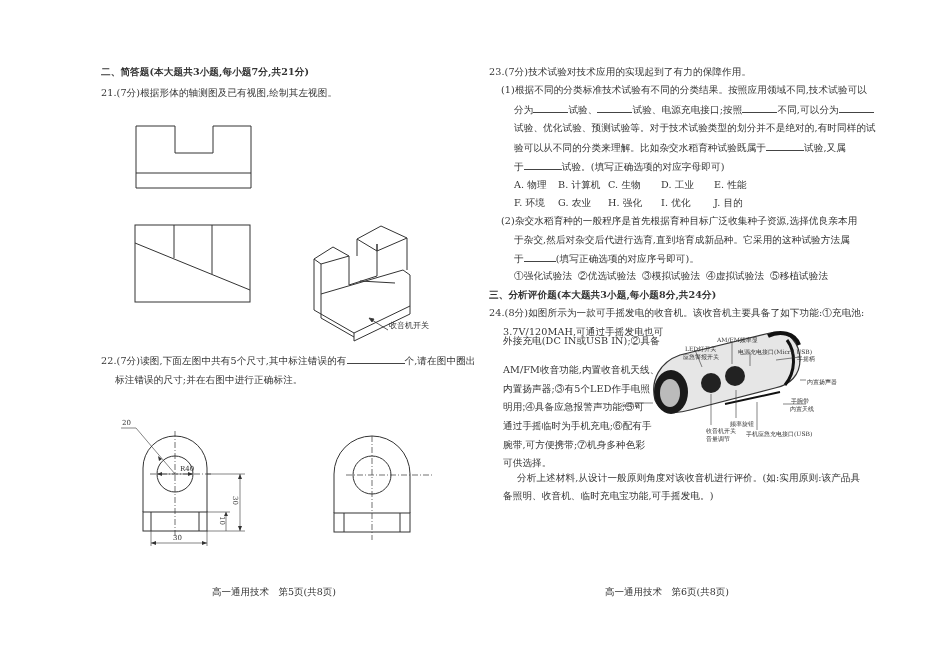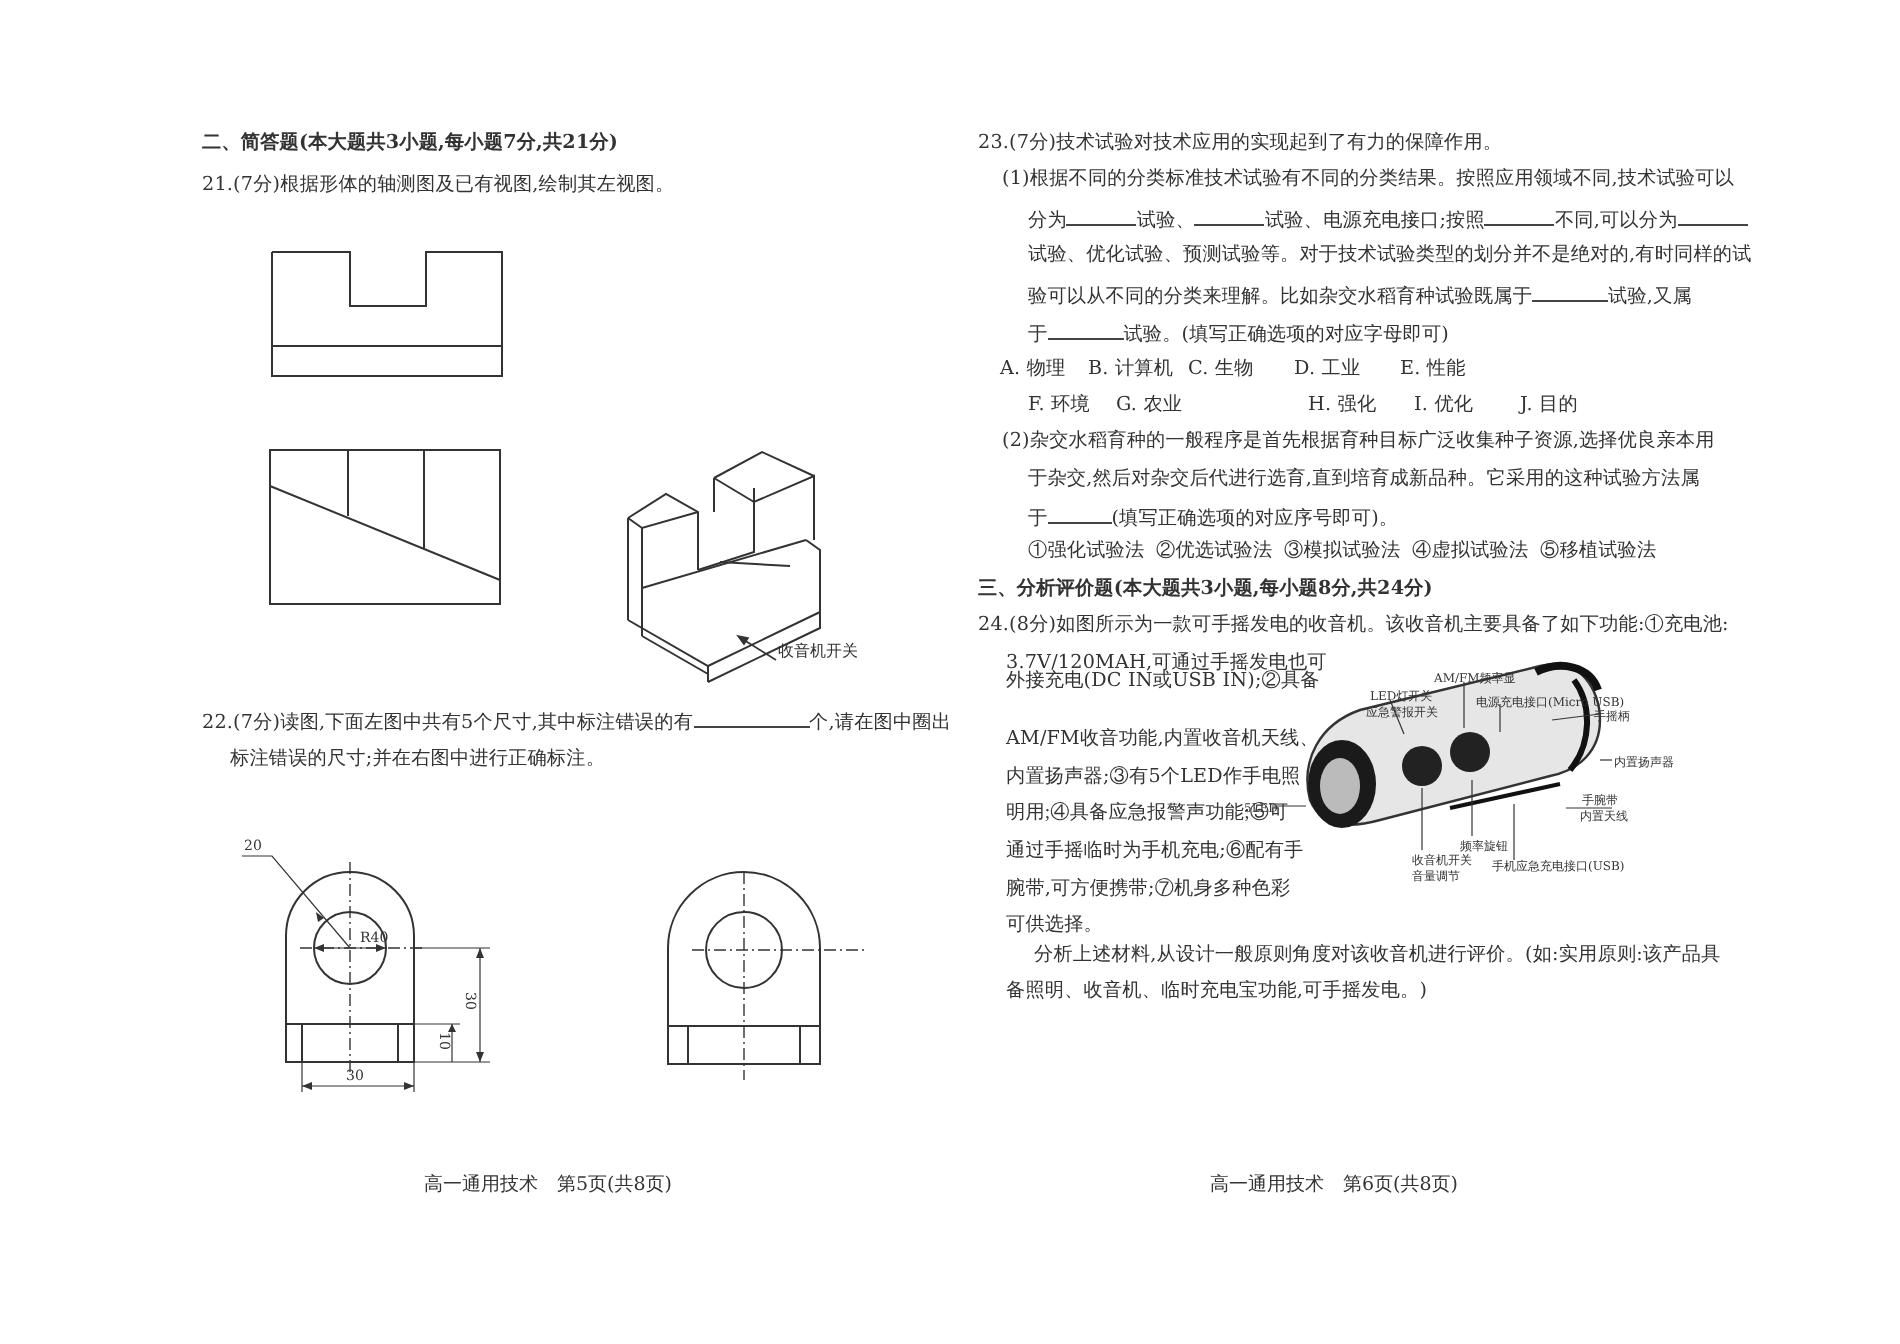--- a/index.html
+++ b/index.html
@@ -146,25 +146,25 @@
   <span>分为</span><span class="blank" style="width:35px;"></span><span>试验、</span><span class="blank" style="width:35px;"></span><span>试验、电源充电接口;按照</span><span class="blank" style="width:35px;"></span><span>不同,可以分为</span><span class="blank" style="width:35px;"></span>
 </div>
 <div class="t" style="left:514px;top:122px;">试验、优化试验、预测试验等。对于技术试验类型的划分并不是绝对的,有时同样的试</div>
 <div class="t" style="left:514px;top:141px;">
   <span>验可以从不同的分类来理解。比如杂交水稻育种试验既属于</span><span class="blank" style="width:38px;"></span><span>试验,又属</span>
 </div>
 <div class="t" style="left:514px;top:160px;">
   <span>于</span><span class="blank" style="width:38px;"></span><span>试验。(填写正确选项的对应字母即可)</span>
 </div>
 
-<div class="t" style="left:500px;top:179px;">
+<div class="t" style="left:514px;top:179px;">
   <span style="display:inline-block;width:44px;">A. 物理</span><span style="display:inline-block;width:50px;">B. 计算机</span><span style="display:inline-block;width:53px;">C. 生物</span><span style="display:inline-block;width:53px;">D. 工业</span><span>E. 性能</span>
 </div>
 <div class="t" style="left:514px;top:197px;">
-  <span style="display:inline-block;width:44px;">F. 环境</span><span style="display:inline-block;width:50px;">G. 农业</span><span style="display:inline-block;width:53px;margin-left:46px;">H. 强化</span><span style="display:inline-block;width:53px;">I. 优化</span><span>J. 目的</span>
+  <span style="display:inline-block;width:44px;">F. 环境</span><span style="display:inline-block;width:50px;">G. 农业</span><span style="display:inline-block;width:53px;">H. 强化</span><span style="display:inline-block;width:53px;">I. 优化</span><span>J. 目的</span>
 </div>
 
 <div class="t" style="left:501px;top:215px;">(2)杂交水稻育种的一般程序是首先根据育种目标广泛收集种子资源,选择优良亲本用</div>
 <div class="t" style="left:514px;top:234px;">于杂交,然后对杂交后代进行选育,直到培育成新品种。它采用的这种试验方法属</div>
 <div class="t" style="left:514px;top:252px;">
   <span>于</span><span class="blank" style="width:32px;"></span><span>(填写正确选项的对应序号即可)。</span>
 </div>
 <div class="t" style="left:514px;top:270px;">
   <span style="display:inline-block;width:64px;">①强化试验法</span><span style="display:inline-block;width:64px;">②优选试验法</span><span style="display:inline-block;width:64px;">③模拟试验法</span><span style="display:inline-block;width:64px;">④虚拟试验法</span><span>⑤移植试验法</span>
 </div>

